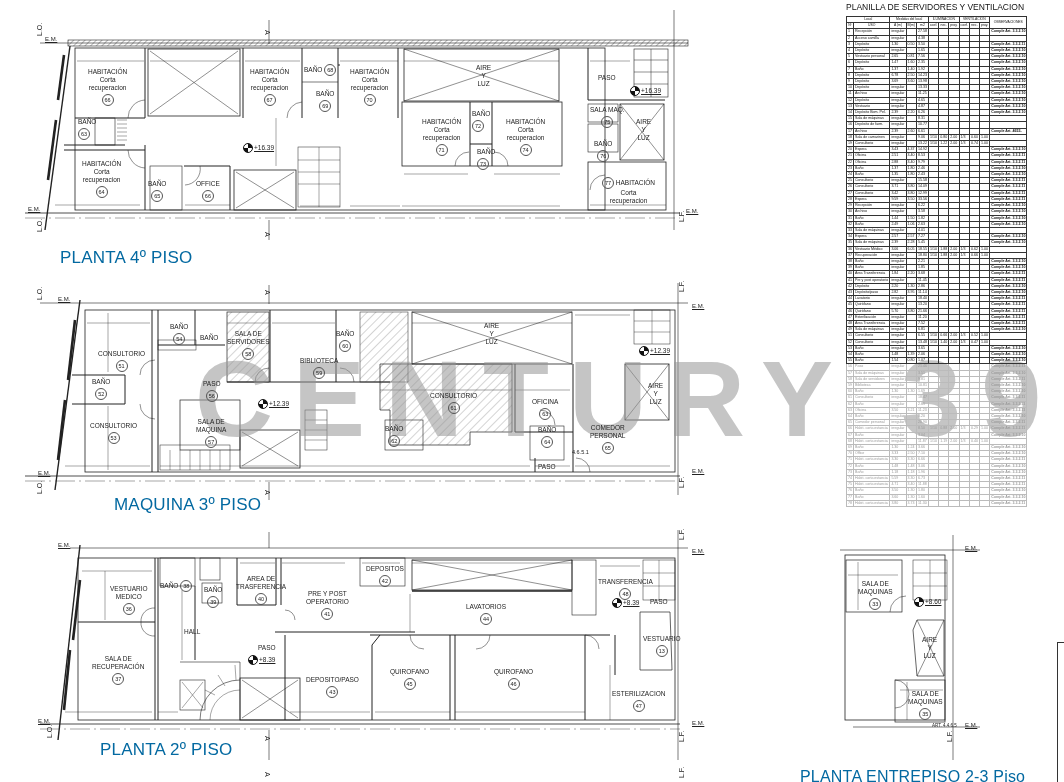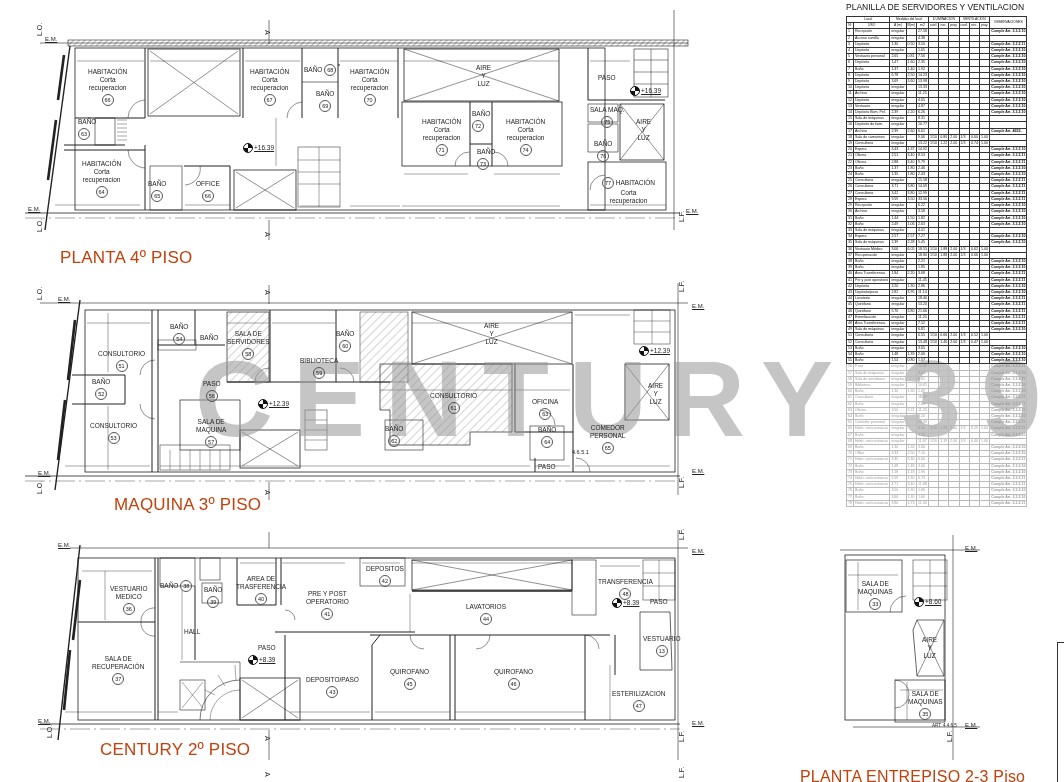--- a/index.html
+++ b/index.html
@@ -1,18 +1,18 @@
 <!DOCTYPE html>
 <html><head>
 <meta charset="utf-8">
 <style>
   html,body{margin:0;padding:0;background:#fff;}
   body{width:1064px;height:782px;position:relative;overflow:hidden;font-family:"Liberation Sans",sans-serif;color:#111;}
   svg{position:absolute;left:0;top:0;}
-  .plan-title{position:absolute;font-size:17px;color:#c2410c;letter-spacing:0.2px;white-space:nowrap;}
+  .plan-title{position:absolute;font-size:17px;color:#0369a1;letter-spacing:0.2px;white-space:nowrap;}
   .rlabel{position:absolute;font-size:6.5px;line-height:8px;color:#222;text-align:left;white-space:nowrap;}
   .rlabel.c{text-align:center;}
   .rnum{display:inline-block;border:0.8px solid #555;border-radius:50%;width:10px;height:10px;line-height:10px;text-align:center;font-size:5.5px;margin-top:2px;}
   .em{position:absolute;font-size:6px;color:#222;text-decoration:underline;}
   .lev{position:absolute;font-size:6.5px;color:#222;text-decoration:underline;white-space:nowrap;}
   .lev:before{content:"";display:inline-block;width:8px;height:8px;border-radius:50%;background:conic-gradient(#111 0 25%,#fff 0 50%,#111 0 75%,#fff 0);border:0.8px solid #111;vertical-align:middle;margin-right:1px;}
   .watermark{position:absolute;left:195px;top:345px;font-size:108px;font-weight:bold;color:rgba(150,150,150,0.55);letter-spacing:20px;white-space:nowrap;pointer-events:none;line-height:1;}
   
   .tbl-title{position:absolute;left:846px;top:2px;font-size:8.5px;color:#111;white-space:nowrap;}
   table.ilum{position:absolute;left:846px;top:16px;border-collapse:collapse;font-size:3.6px;line-height:5.2px;width:172px;}
@@ -430,21 +430,21 @@
 MAQUINA</span><br><span class="rnum">57</span></div>
   <div class="rlabel c" style="left:385px;top:425px"><span>BAÑO</span><br><span class="rnum">62</span></div>
   <div class="rlabel c" style="left:538px;top:426px"><span>BAÑO</span><br><span class="rnum">64</span></div>
   <div class="rlabel c" style="left:590px;top:424px"><span style="white-space:pre">COMEDOR
 PERSONAL</span><br><span class="rnum">65</span></div>
   <div class="rlabel" style="left:538px;top:463px"><span>PASO</span></div>
   <div class="rlabel" style="left:572px;top:448px;font-size:5.5px">4.6.5.1</div>
 </div>
 
 <div>
-  <div class="plan-title" style="left:100px;top:740px">CENTURY 2º PISO</div>
+  <div class="plan-title" style="left:100px;top:740px">PLANTA 2º PISO</div>
   <div class="lev" style="left:248px;top:655px">+8.39</div>
   <div class="lev" style="left:612px;top:598px">+8.39</div>
   <div class="rlabel c" style="left:110px;top:585px"><span style="white-space:pre">VESTUARIO
 MEDICO</span><br><span class="rnum">36</span></div>
   <div class="rlabel" style="left:160px;top:578px"><span>BAÑO</span> <span class="rnum">38</span></div>
   <div class="rlabel c" style="left:204px;top:586px"><span>BAÑO</span><br><span class="rnum">39</span></div>
   <div class="rlabel c" style="left:236px;top:575px"><span style="white-space:pre">AREA DE
 TRASFERENCIA</span><br><span class="rnum">40</span></div>
   <div class="rlabel c" style="left:366px;top:565px"><span>DEPOSITOS</span><br><span class="rnum">42</span></div>
   <div class="rlabel c" style="left:306px;top:590px"><span style="white-space:pre">PRE Y POST

